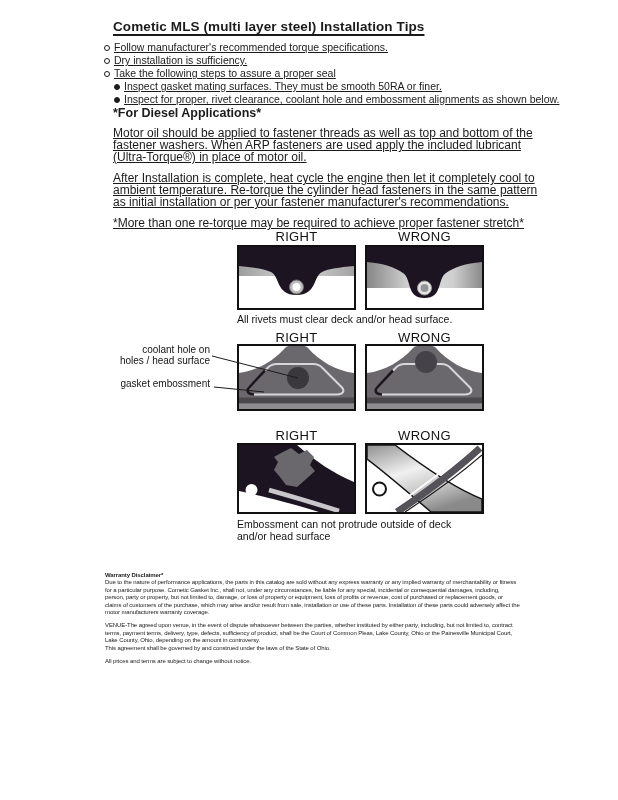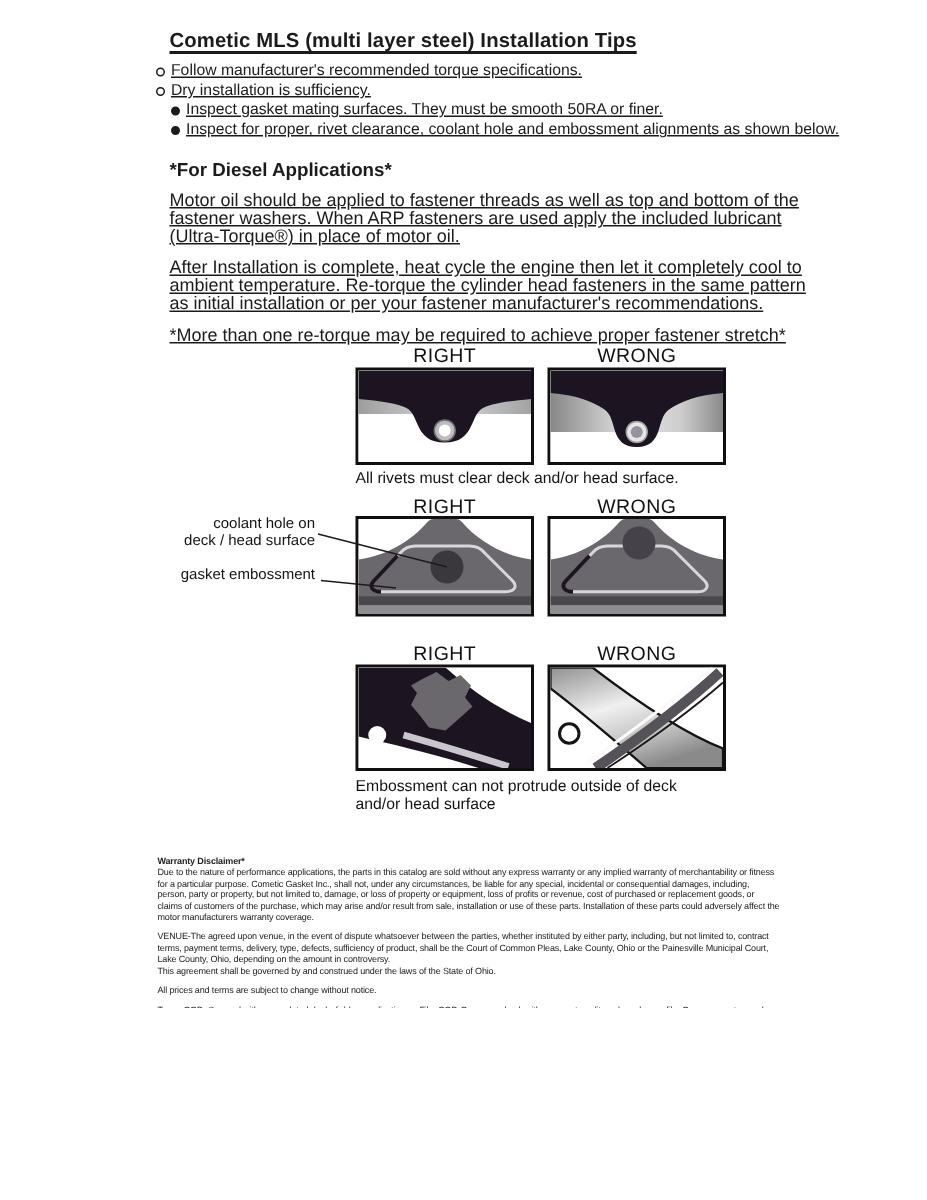--- a/index.html
+++ b/index.html
@@ -56,20 +56,24 @@
   <div id="doc-title">Cometic MLS (multi layer steel) Installation Tips</div>
 
   <div id="tips-list">
     <div class="tip-row lvl1">
       <span class="b-marker"></span>
       <span class="tip-text">Follow manufacturer's recommended torque specifications.</span>
     </div>
     <div class="tip-row lvl1">
       <span class="b-marker"></span>
       <span class="tip-text">Dry installation is sufficiency.</span>
+    </div>
+    <div class="tip-row lvl1">
+      <span class="b-marker"></span>
+      <span class="tip-text">Take the following steps to assure a proper seal</span>
     </div>
     <div class="tip-row lvl2">
       <span class="b-marker filled"></span>
       <span class="tip-text">Inspect gasket mating surfaces.  They must be smooth 50RA or finer.</span>
     </div>
     <div class="tip-row lvl2">
       <span class="b-marker filled"></span>
       <span class="tip-text">Inspect for proper, rivet clearance, coolant hole and embossment alignments as shown below.</span>
     </div>
   </div>
@@ -123,21 +127,21 @@
     </div>
   </div>
   <div class="fig-caption" style="top:313px;width:240px;">All rivets must clear deck and/or head surface.</div>
 
   <div class="fig-labels" style="top:330px;">
     <div class="fig-label right">RIGHT</div>
     <div class="fig-label wrong">WRONG</div>
   </div>
   <div class="side-label" id="coolant-label">
     <span>coolant hole on</span><br>
-    <span>deck / head surface</span>
+    <span>holes / head surface</span>
   </div>
   <div class="side-label" id="embossment-label">gasket embossment</div>
   <svg id="leader-lines" width="184" height="60" viewBox="0 0 184 60">
     <line x1="94" y1="12" x2="180" y2="34" stroke="#1b1b1b" stroke-width="1"></line>
     <line x1="96" y1="43" x2="146" y2="48" stroke="#1b1b1b" stroke-width="1"></line>
   </svg>
   <div class="fig-row" style="top:344px;height:67px;">
     <div class="panel pr">
       <svg width="115" height="63" viewBox="0 0 115 63">
         <rect x="0" y="0" width="115" height="63" fill="#ffffff"></rect>

